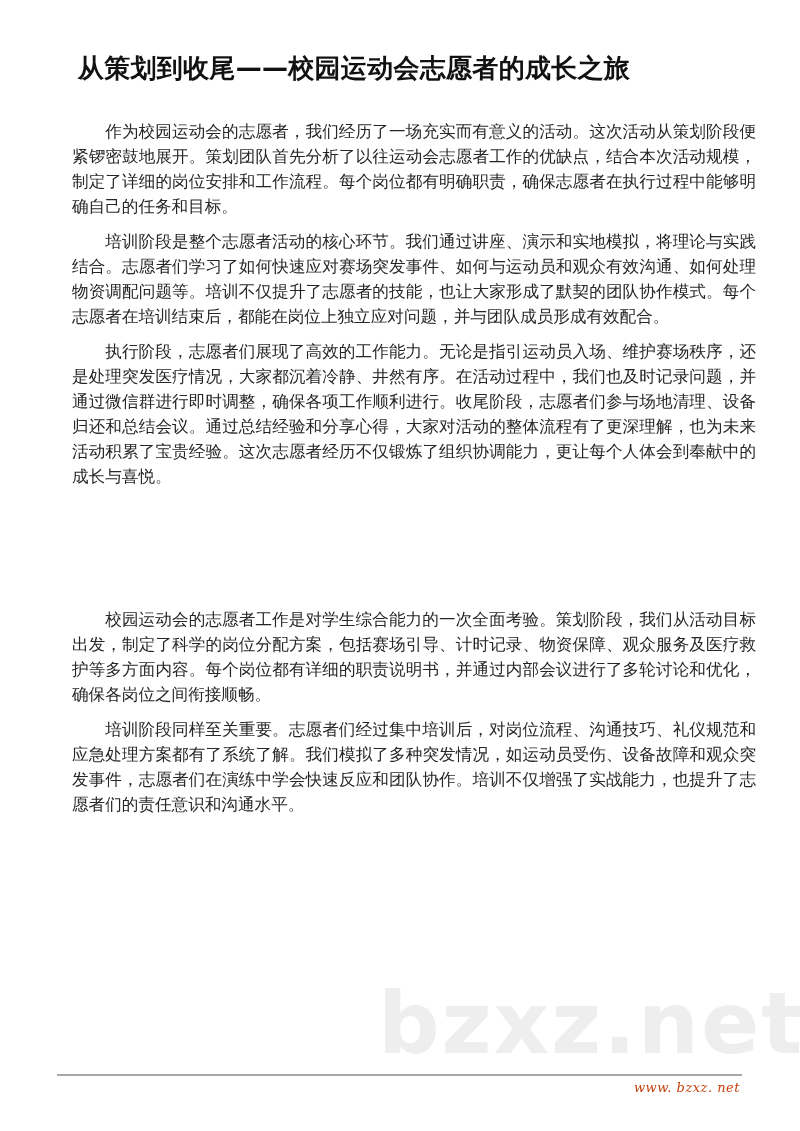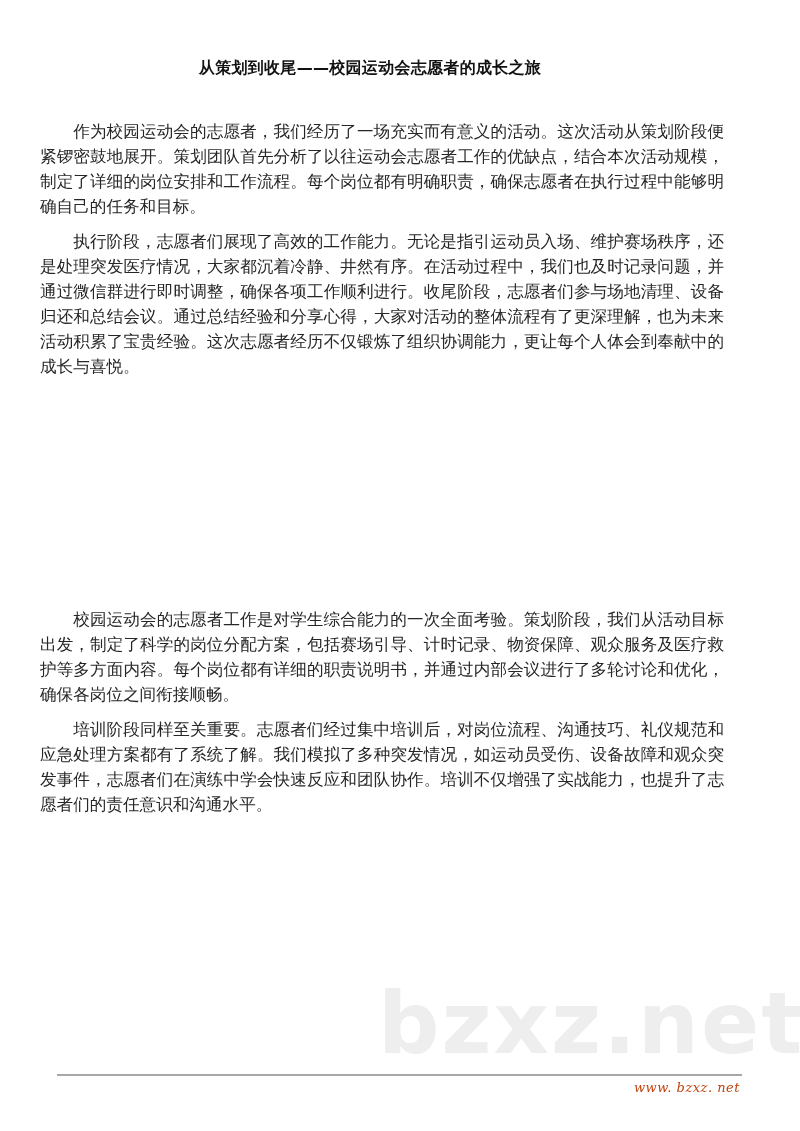--- a/index.html
+++ b/index.html
@@ -17,34 +17,34 @@
     }
     .page {
       position: absolute;
       left: 0;
       top: 0;
       width: 800px;
       height: 1131px;
     }
     .title {
       position: absolute;
-      left: 16px;
+      left: 0;
       width: 708px;
       text-align: center;
       font-family: "DejaVu Sans", "Liberation Sans", sans-serif;
       font-weight: bold;
-      font-size: 16px;
+      font-size: 26px;
       line-height: 30px;
       color: #111111;
       letter-spacing: 0.3px;
       margin: 0;
     }
     .section {
       position: absolute;
-      left: 40px;
+      left: 72px;
       width: 684px;
     }
     .para {
       margin: 0;
       font-size: 16.6px;
       line-height: 25px;
       text-indent: 2em;
       text-align: justify;
       color: #262626;
       word-break: break-all;
@@ -84,20 +84,21 @@
 <body>
 
 <div class="page">
 
   <div class="watermark">bzxz.net</div>
 
   <h1 class="title" style="top:53px;">从策划到收尾——校园运动会志愿者的成长之旅</h1>
 
   <div class="section" style="top:119px;">
     <p class="para" style="margin-bottom:10px;">作为校园运动会的志愿者，我们经历了一场充实而有意义的活动。这次活动从策划阶段便紧锣密鼓地展开。策划团队首先分析了以往运动会志愿者工作的优缺点，结合本次活动规模，制定了详细的岗位安排和工作流程。每个岗位都有明确职责，确保志愿者在执行过程中能够明确自己的任务和目标。</p>
+    <p class="para" style="margin-bottom:10px;">培训阶段是整个志愿者活动的核心环节。我们通过讲座、演示和实地模拟，将理论与实践结合。志愿者们学习了如何快速应对赛场突发事件、如何与运动员和观众有效沟通、如何处理物资调配问题等。培训不仅提升了志愿者的技能，也让大家形成了默契的团队协作模式。每个志愿者在培训结束后，都能在岗位上独立应对问题，并与团队成员形成有效配合。</p>
     <p class="para">执行阶段，志愿者们展现了高效的工作能力。无论是指引运动员入场、维护赛场秩序，还是处理突发医疗情况，大家都沉着冷静、井然有序。在活动过程中，我们也及时记录问题，并通过微信群进行即时调整，确保各项工作顺利进行。收尾阶段，志愿者们参与场地清理、设备归还和总结会议。通过总结经验和分享心得，大家对活动的整体流程有了更深理解，也为未来活动积累了宝贵经验。这次志愿者经历不仅锻炼了组织协调能力，更让每个人体会到奉献中的成长与喜悦。</p>
   </div>
 
 
   <div class="section" style="top:607px;">
     <p class="para" style="margin-bottom:10px;">校园运动会的志愿者工作是对学生综合能力的一次全面考验。策划阶段，我们从活动目标出发，制定了科学的岗位分配方案，包括赛场引导、计时记录、物资保障、观众服务及医疗救护等多方面内容。每个岗位都有详细的职责说明书，并通过内部会议进行了多轮讨论和优化，确保各岗位之间衔接顺畅。</p>
     <p class="para" style="margin-bottom:13px;">培训阶段同样至关重要。志愿者们经过集中培训后，对岗位流程、沟通技巧、礼仪规范和应急处理方案都有了系统了解。我们模拟了多种突发情况，如运动员受伤、设备故障和观众突发事件，志愿者们在演练中学会快速反应和团队协作。培训不仅增强了实战能力，也提升了志愿者们的责任意识和沟通水平。</p>
   </div>
 
   <div class="footer-rule"></div>

